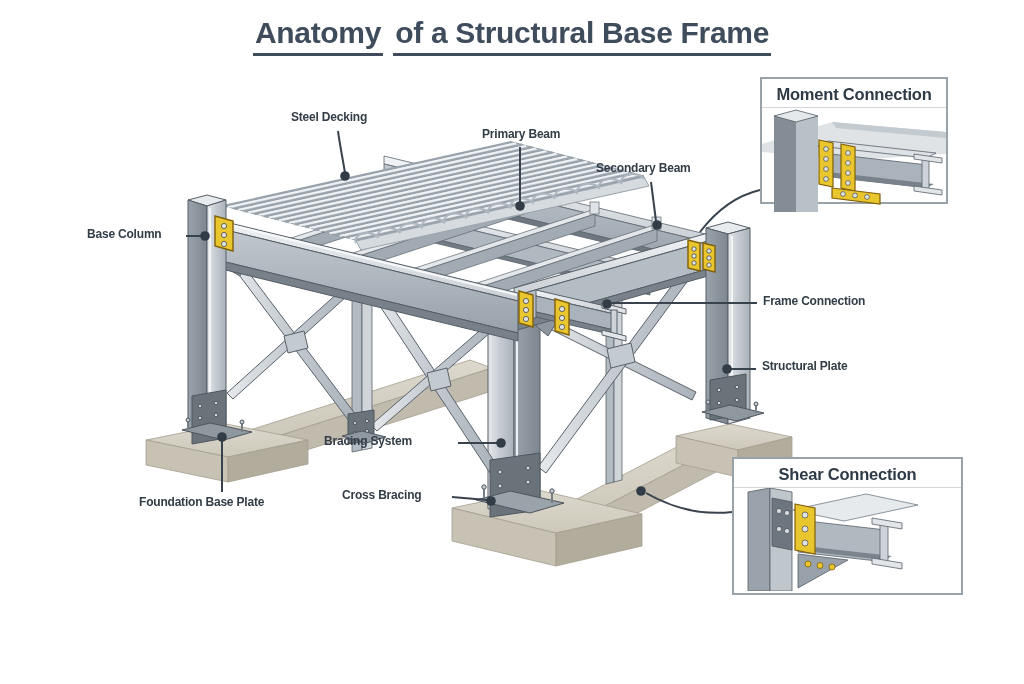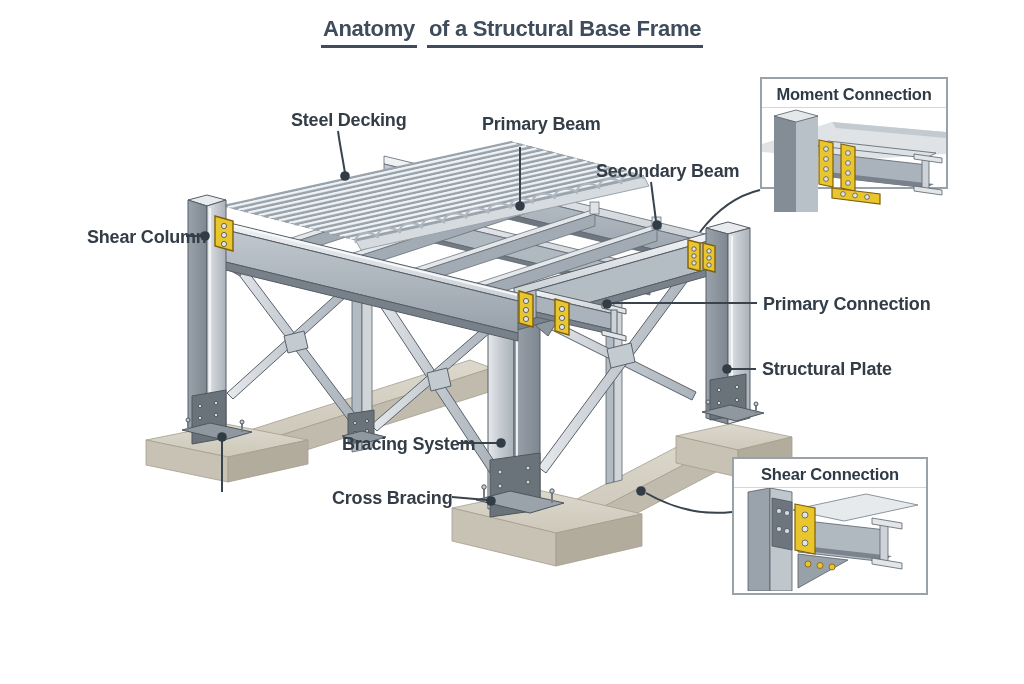--- a/index.html
+++ b/index.html
@@ -2,25 +2,25 @@
 <html><head>
 <meta charset="utf-8">
 <style>
   html,body{margin:0;padding:0;background:#ffffff;}
   .stage{
     position:relative;width:1024px;height:684px;background:#ffffff;overflow:hidden;
     font-family:"Liberation Sans", sans-serif;
   }
   .title-wrap{position:absolute;left:0;top:16px;width:100%;text-align:center;z-index:4;}
   .title-wrap span{
-    display:inline-block;font-size:22px;font-weight:800;color:#3e4c5b;letter-spacing:-0.3px;
+    display:inline-block;font-size:30px;font-weight:800;color:#3e4c5b;letter-spacing:-0.3px;
     border-bottom:3px solid #3e4c5b;padding:0 2px 3px 2px;margin:0 5px;
   }
   .lbl{
-    position:absolute;z-index:5;font-size:18px;font-weight:700;color:#333d47;
+    position:absolute;z-index:5;font-size:12px;font-weight:700;color:#333d47;
     white-space:nowrap;letter-spacing:-0.2px;
   }
   .inset{
     position:absolute;z-index:3;background:#ffffff;border:2px solid #99a1a9;
     box-sizing:border-box;
   }
   .inset .inset-title{
     text-align:center;font-size:16.5px;font-weight:800;color:#2e3a46;
     padding:6px 0 3px 0;letter-spacing:-0.2px;border-bottom:1px solid #d3d7db;
   }
@@ -337,29 +337,30 @@
       <circle cx="607" cy="304" r="4.8"></circle>
       <circle cx="727" cy="369" r="4.8"></circle>
       <circle cx="501" cy="443" r="4.8"></circle>
       <circle cx="491" cy="501" r="4.8"></circle>
       <circle cx="222" cy="437" r="4.8"></circle>
       <circle cx="641" cy="491" r="4.8"></circle>
     </g>
   </svg>
 
   <div class="lbl" style="left:291px;top:110px">Steel Decking</div>
-  <div class="lbl" style="left:482px;top:114px">Primary Beam</div>
+  <div class="lbl" style="left:482px;top:127px">Primary Beam</div>
   <div class="lbl" style="left:596px;top:161px">Secondary Beam</div>
-  <div class="lbl" style="left:87px;top:227px">Shear Column</div>
-  <div class="lbl" style="left:763px;top:294px">Primary Connection</div>
+  <div class="lbl" style="left:87px;top:227px">Base Column</div>
+  <div class="lbl" style="left:763px;top:294px">Frame Connection</div>
   <div class="lbl" style="left:762px;top:359px">Structural Plate</div>
-  <div class="lbl" style="left:342px;top:434px">Bracing System</div>
-  <div class="lbl" style="left:332px;top:488px">Cross Bracing</div>
-
-  <div class="inset" style="left:760px;top:77px;width:188px;height:112px">
+  <div class="lbl" style="left:324px;top:434px">Bracing System</div>
+  <div class="lbl" style="left:342px;top:488px">Cross Bracing</div>
+  <div class="lbl" style="left:139px;top:495px">Foundation Base Plate</div>
+
+  <div class="inset" style="left:760px;top:77px;width:188px;height:127px">
     <div class="inset-title">Moment Connection</div>
     <svg width="184" height="104" viewBox="0 0 184 104">
       <polygon points="0,36 70,14 184,24 184,46 92,52 0,44" fill="#dfe3e6"></polygon>
       <polygon points="70,14 184,24 184,30 74,20" fill="#c3cad0"></polygon>
       <polygon points="12,8 34,3 34,104 12,104" fill="#848d96"></polygon>
       <polygon points="34,3 56,8 56,104 34,104" fill="#b9c1c8"></polygon>
       <polygon points="12,8 34,2 56,8 34,14" fill="#e4e8ea" stroke="#565e66" stroke-width="0.8"></polygon>
       <polygon points="56,38 164,50 174,45 66,33" fill="#dde2e6" stroke="#596169" stroke-width="0.8"></polygon>
       <polygon points="60,45 166,57 166,80 60,68" fill="#aab3bb" stroke="#596169" stroke-width="0.8"></polygon>
       <polygon points="58,68 164,80 172,76 66,64" fill="#79828b"></polygon>
@@ -376,21 +377,21 @@
       <circle cx="86" cy="55" r="2.4" fill="#dfe3e6" stroke="#4a4a44" stroke-width="0.7"></circle>
       <circle cx="86" cy="65" r="2.4" fill="#dfe3e6" stroke="#4a4a44" stroke-width="0.7"></circle>
       <circle cx="86" cy="75" r="2.4" fill="#dfe3e6" stroke="#4a4a44" stroke-width="0.7"></circle>
       <polygon points="70,80 118,86 118,96 70,90" fill="#e9c52e" stroke="#806008" stroke-width="1.2"></polygon>
       <circle cx="81" cy="86" r="2.4" fill="#dfe3e6" stroke="#4a4a44" stroke-width="0.7"></circle>
       <circle cx="93" cy="87.5" r="2.4" fill="#dfe3e6" stroke="#4a4a44" stroke-width="0.7"></circle>
       <circle cx="105" cy="89" r="2.4" fill="#dfe3e6" stroke="#4a4a44" stroke-width="0.7"></circle>
     </svg>
   </div>
 
-  <div class="inset" style="left:732px;top:457px;width:196px;height:138px">
+  <div class="inset" style="left:732px;top:457px;width:231px;height:138px">
     <div class="inset-title">Shear Connection</div>
     <svg width="192" height="103" viewBox="0 0 192 103">
       <polygon points="14,4 36,0 36,103 14,103" fill="#9aa3ab" stroke="#565e66" stroke-width="0.8"></polygon>
       <polygon points="36,0 58,4 58,103 36,103" fill="#bfc7cd" stroke="#565e66" stroke-width="0.8"></polygon>
       <polygon points="38,10 58,14 58,62 38,58" fill="#6d757e" stroke="#4e565e" stroke-width="0.8"></polygon>
       <circle cx="45" cy="23" r="2.6" fill="#d7dbde" stroke="#3f474f" stroke-width="0.7"></circle>
       <circle cx="53" cy="25" r="2.6" fill="#d7dbde" stroke="#3f474f" stroke-width="0.7"></circle>
       <circle cx="45" cy="41" r="2.6" fill="#d7dbde" stroke="#3f474f" stroke-width="0.7"></circle>
       <circle cx="53" cy="43" r="2.6" fill="#d7dbde" stroke="#3f474f" stroke-width="0.7"></circle>
       <polygon points="58,22 132,6 184,17 110,33" fill="#e6eaec" stroke="#8b959e" stroke-width="1"></polygon>

